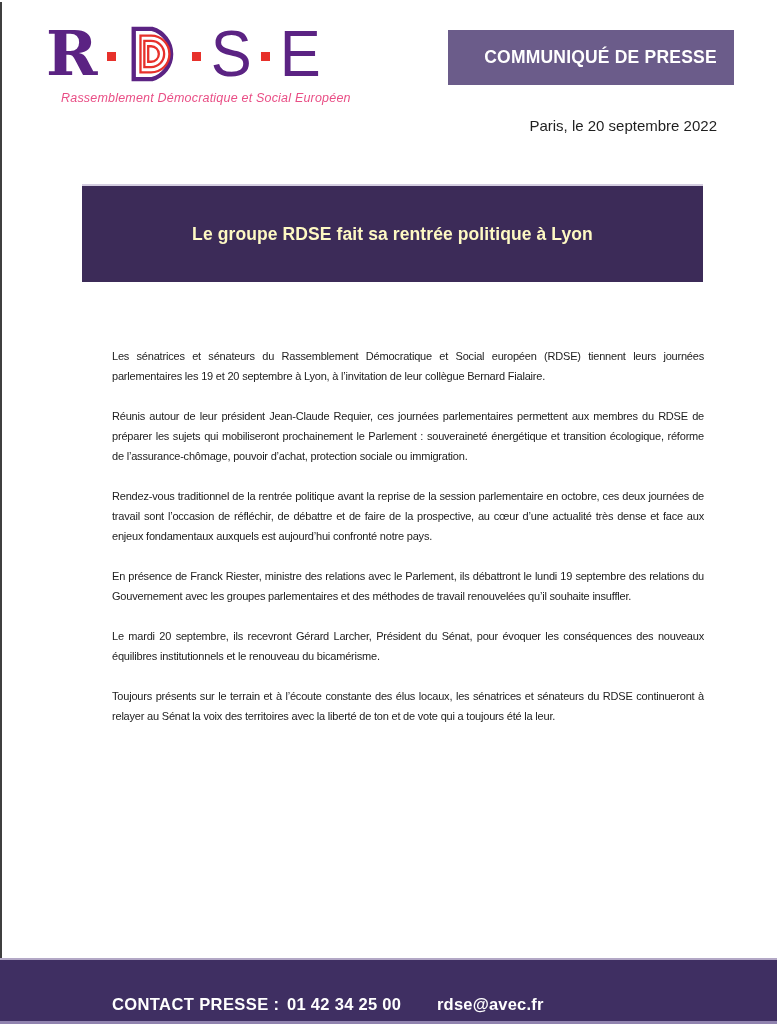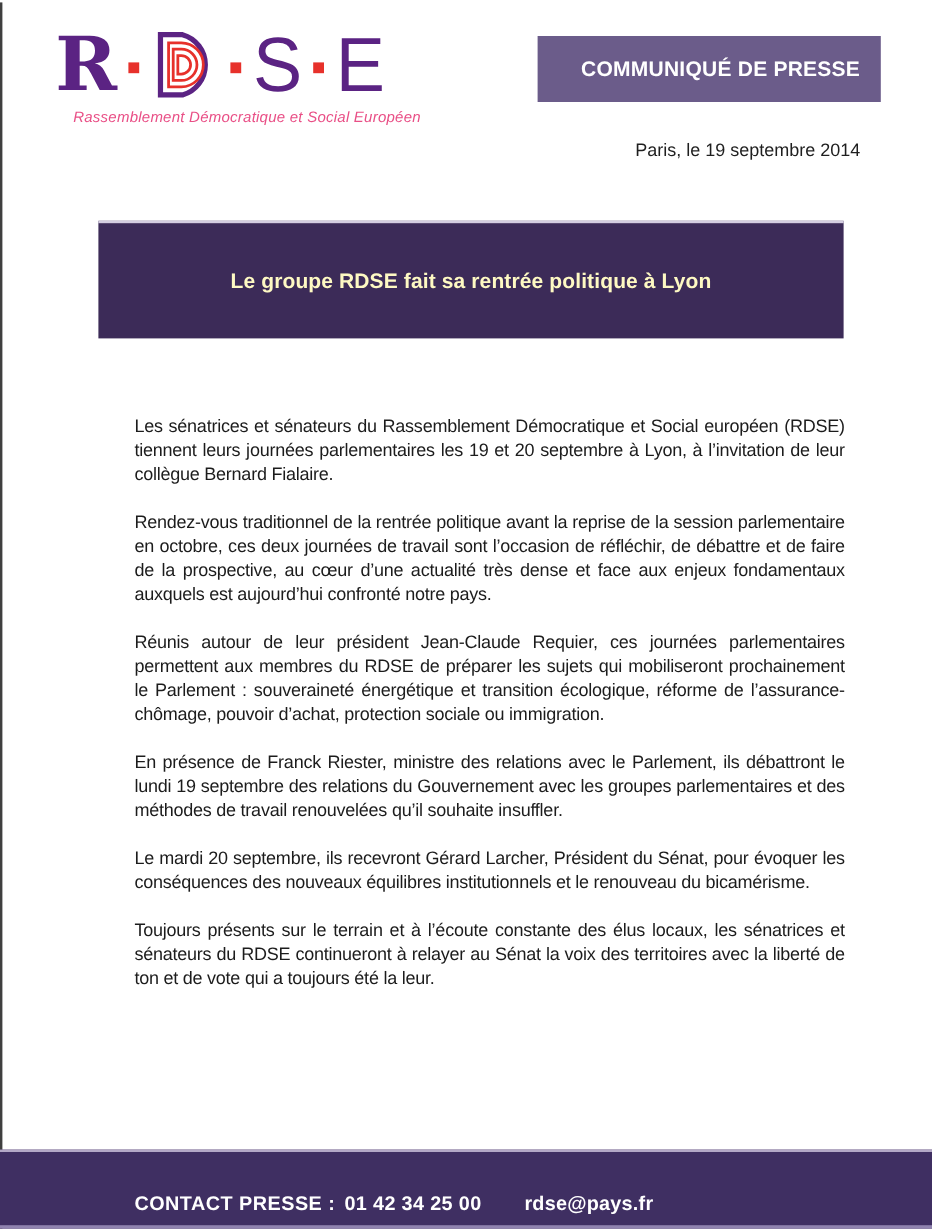--- a/index.html
+++ b/index.html
@@ -66,21 +66,21 @@
   .banner span {
     color: #fef9c3; font-weight: 700; font-size: 17.5px; letter-spacing: 0.1px;
   }
 
   
   .content {
     position: absolute; left: 112px; top: 346px; width: 592px;
     color: #1c1c1c;
   }
   .content p {
-    font-size: 15px; line-height: 20px; letter-spacing: -0.2px;
+    font-size: 11px; line-height: 20px; letter-spacing: -0.2px;
     text-align: justify; margin-bottom: 20px;
   }
 
   
   .footer {
     position: absolute; left: 0; bottom: 0; width: 777px; height: 66px;
     background: var(--footer-bg, #3f2f62);
     border-top: 2px solid #b3a8c6;
     border-bottom: 3px solid #9083af;
     z-index: 10;
@@ -122,34 +122,34 @@
       <span class="logo-dot"></span>
       <span class="letter thin">S</span>
       <span class="logo-dot"></span>
       <span class="letter thin">E</span>
     </div>
     <div class="logo-subtitle">Rassemblement Démocratique et Social Européen</div>
   </div>
 
   <div class="badge">COMMUNIQUÉ DE PRESSE</div>
 
-  <div class="dateline">Paris, le 19 septembre 2014</div>
+  <div class="dateline">Paris, le 20 septembre 2022</div>
 
   <div class="banner">
     <span>Le groupe RDSE fait sa rentrée politique à Lyon</span>
   </div>
 
   <main class="content">
     <p>Les sénatrices et sénateurs du Rassemblement Démocratique et Social européen (RDSE) tiennent leurs journées parlementaires les 19 et 20 septembre à Lyon, à l’invitation de leur collègue Bernard Fialaire.</p>
+    <p>Réunis autour de leur président Jean-Claude Requier, ces journées parlementaires permettent aux membres du RDSE de préparer les sujets qui mobiliseront prochainement le Parlement : souveraineté énergétique et transition écologique, réforme de l’assurance-chômage, pouvoir d’achat, protection sociale ou immigration.</p>
     <p>Rendez-vous traditionnel de la rentrée politique avant la reprise de la session parlementaire en octobre, ces deux journées de travail sont l’occasion de réfléchir, de débattre et de faire de la prospective, au cœur d’une actualité très dense et face aux enjeux fondamentaux auxquels est aujourd’hui confronté notre pays.</p>
-    <p>Réunis autour de leur président Jean-Claude Requier, ces journées parlementaires permettent aux membres du RDSE de préparer les sujets qui mobiliseront prochainement le Parlement : souveraineté énergétique et transition écologique, réforme de l’assurance-chômage, pouvoir d’achat, protection sociale ou immigration.</p>
     <p>En présence de Franck Riester, ministre des relations avec le Parlement, ils débattront le lundi 19 septembre des relations du Gouvernement avec les groupes parlementaires et des méthodes de travail renouvelées qu’il souhaite insuffler.</p>
     <p>Le mardi 20 septembre, ils recevront Gérard Larcher, Président du Sénat, pour évoquer les conséquences des nouveaux équilibres institutionnels et le renouveau du bicamérisme.</p>
     <p>Toujours présents sur le terrain et à l’écoute constante des élus locaux, les sénatrices et sénateurs du RDSE continueront à relayer au Sénat la voix des territoires avec la liberté de ton et de vote qui a toujours été la leur.</p>
   </main>
 
   <footer class="footer">
     <span class="contact-label">CONTACT PRESSE :</span>
     <span class="contact-phone">01 42 34 25 00</span>
-    <span class="contact-email">rdse@pays.fr</span>
+    <span class="contact-email">rdse@avec.fr</span>
   </footer>
 
 </div>
 
 </body></html>

